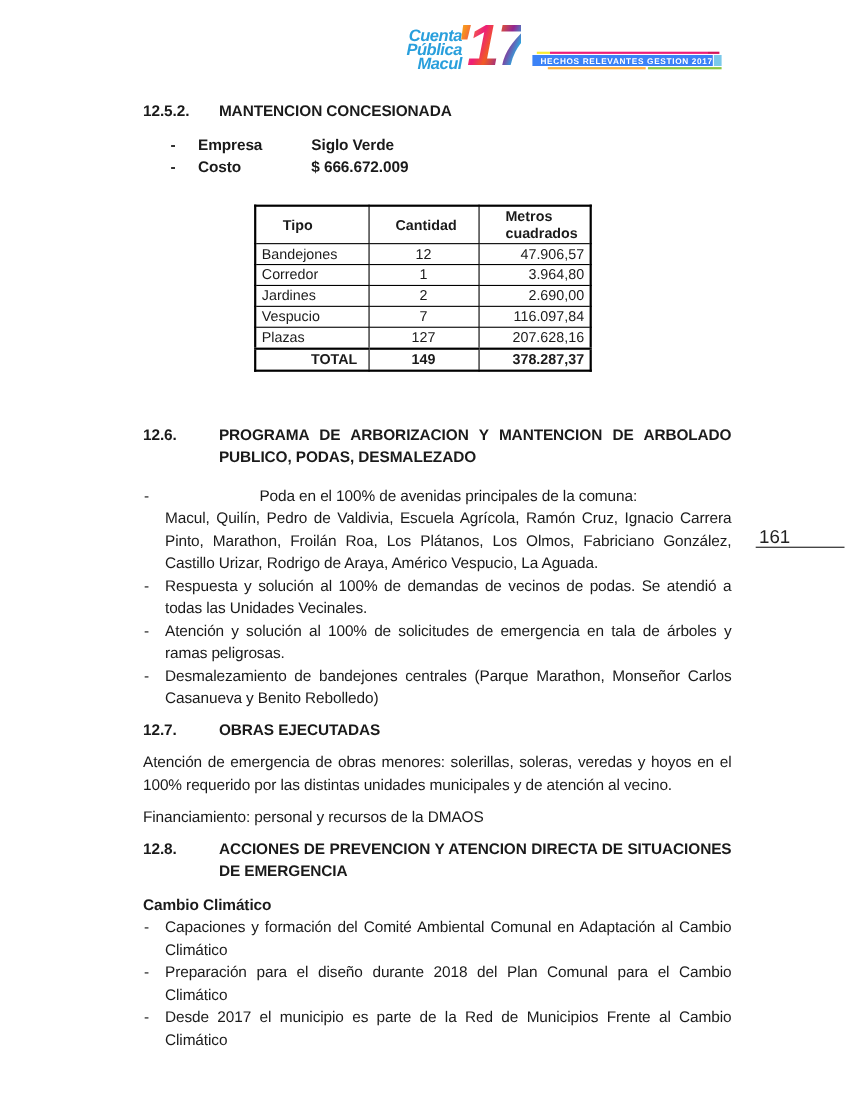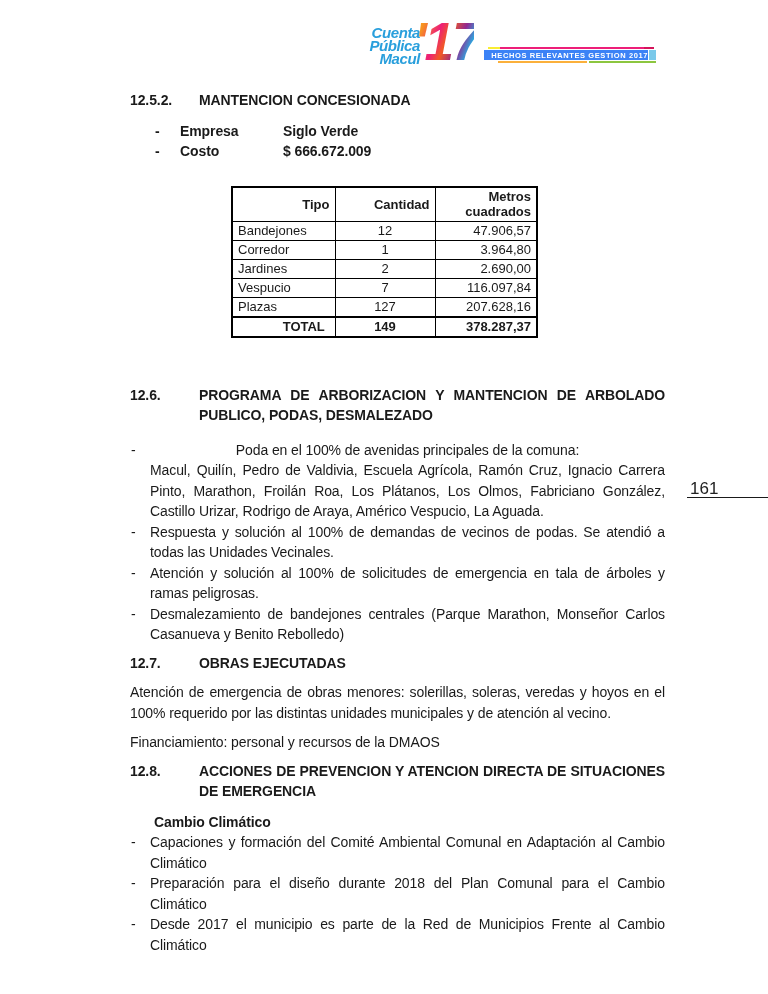--- a/index.html
+++ b/index.html
@@ -48,42 +48,42 @@
 
   .kv-list{ margin-top:10px; font-weight:bold; }
   .kv{ display:flex; }
   .kv .dash{ width:25px; margin-left:25px; flex:none; }
   .kv .label{ width:103px; flex:none; }
 
   
   table.sq{ border-collapse:collapse; margin:24px 0 0 101px;
     font-size:13px; line-height:15px; letter-spacing:0; border:2px solid #000; }
   table.sq th, table.sq td{ border:1px solid #000; padding:1.5px 5px; }
-  table.sq th{ font-weight:bold; text-align:right;padding-left:24px; }
+  table.sq th{ font-weight:bold; text-align:left;padding-left:24px; }
   table.sq td:nth-child(1){ width:103px; text-align:left; }
   table.sq td:nth-child(2){ width:100px; text-align:center; }
   table.sq td:nth-child(3){ width:102px; text-align:right; }
   table.sq th:nth-child(1){ width:103px; }
   table.sq th:nth-child(2){ width:100px; }
   table.sq th:nth-child(3){ width:102px; }
   table.sq tr.total td{ border-top:2px solid #000; font-weight:bold; }
   table.sq tr.total td:nth-child(1){ text-align:center;padding-left:45px; }
 
   
   .bullets{ margin-top:14px; }
   .bullet{ position:relative; padding-left:20px; text-align:justify; }
   .bullet .dash{ position:absolute; left:1px; top:0; }
   .bullet .intro{ text-align:center; }
 
   .h-126{ margin-top:47px; }
   .h-127{ margin-top:8px; }
   .p-127a{ margin-top:9px; }
   .p-127b{ margin-top:9px; text-align:left; }
   .h-128{ margin-top:8px; }
-  .sub-128{ margin-top:10px; font-weight:bold; text-align:left;margin-left:24px; }
+  .sub-128{ margin-top:10px; font-weight:bold; text-align:left; }
 </style>
 </head>
 <body>
 
 <div class="page">
 
   <div class="logo-words">
     <div>Cuenta</div>
     <div>Pública</div>
     <div>Macul</div>

